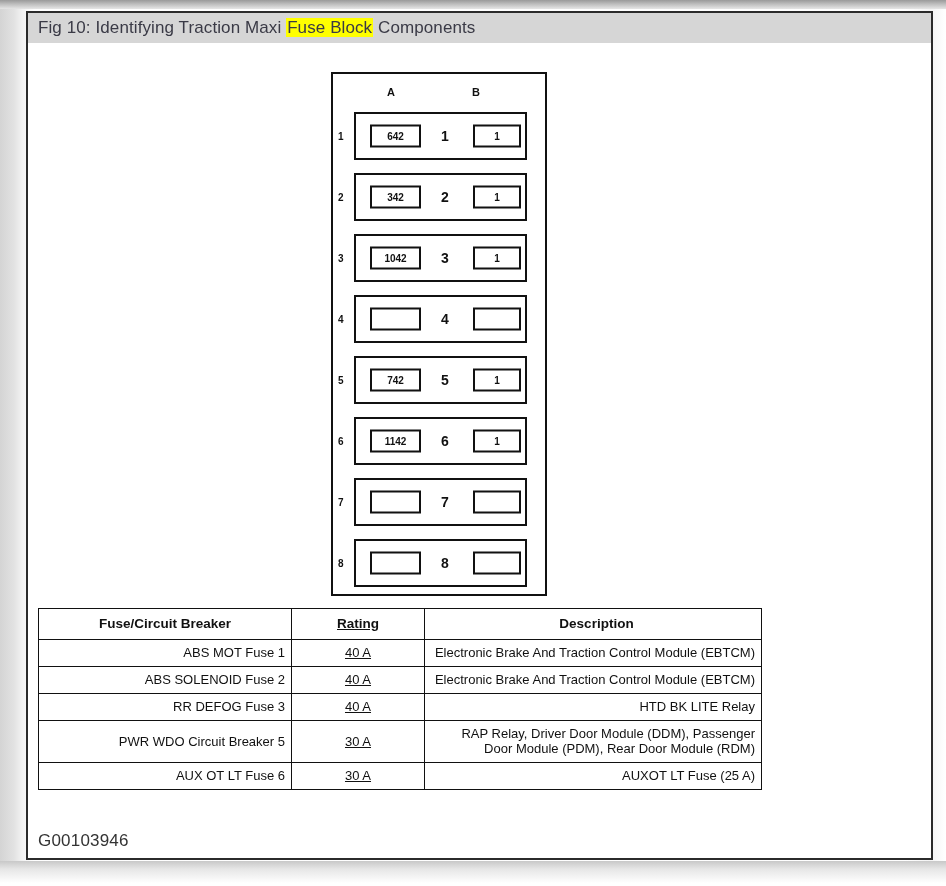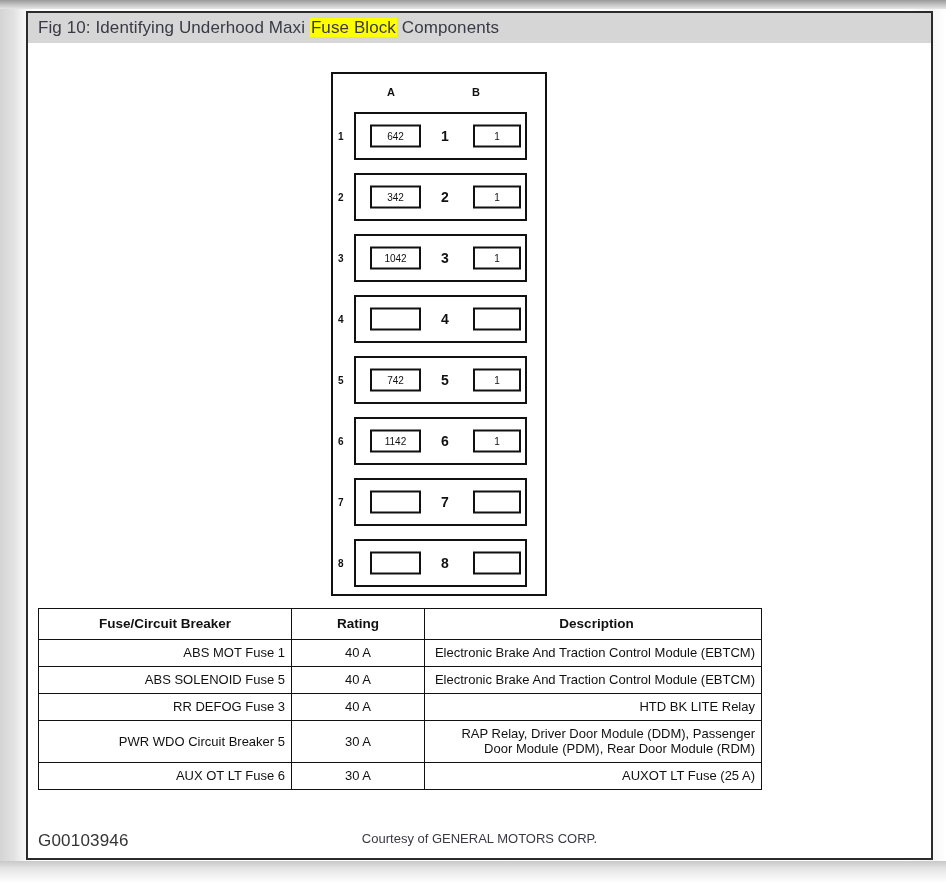--- a/index.html
+++ b/index.html
@@ -114,21 +114,21 @@
   .slot {
     position: absolute;
     top: 50%;
     transform: translateY(-50%);
     border: 2px solid #111111;
     box-sizing: border-box;
     display: flex;
     align-items: center;
     justify-content: center;
     font-size: 10px;
-    font-weight: normal;
+    font-weight: bold;
     color: #111;
     background: #ffffff;
   }
   .slot-a { left: 14px; width: 51px; height: 23px; }
   .slot-b { left: 117px; width: 48px; height: 23px; }
   .mid-num {
     position: absolute;
     left: 79px;
     top: 50%;
     transform: translateY(-50%);
@@ -155,21 +155,21 @@
     padding: 5px 6px;
     line-height: 1.22;
   }
   #spec-table thead th {
     font-weight: bold;
     text-align: center;
     font-size: 13.5px;
     height: 20px;
   }
   .c-name  { width: 240px; text-align: right; }
-  .c-rate  { width: 120px; text-align: center; }
+  .c-rate  { width: 120px; text-align: center; text-decoration: underline; }
   .c-desc  { text-align: right; padding-left: 9px; }
 
   
   #figure-id {
     position: absolute;
     left: 10px;
     top: 818px;
     font-size: 17px;
     color: #333;
     letter-spacing: 0.2px;
@@ -187,21 +187,21 @@
 </head>
 <body>
 
 <div id="backdrop"></div>
 <div id="backdrop-top"></div>
 <div id="backdrop-bottom"></div>
 
 <div id="sheet">
 
   <div id="caption-bar">
-    <div id="caption-text"><span>Fig 10: Identifying Underhood Maxi </span><span class="hl">Fuse Block</span><span> Components</span></div>
+    <div id="caption-text"><span>Fig 10: Identifying Traction Maxi </span><span class="hl">Fuse Block</span><span> Components</span></div>
   </div>
 
   <div id="fuse-block">
     <div class="col-header" id="col-a">A</div>
     <div class="col-header" id="col-b">B</div>
     <div id="fuse-rows">
         <div class="fuse-row" style="top: 38px;">
           <div class="row-num">1</div>
           <div class="slot slot-a">642</div>
           <div class="mid-num">1</div>
@@ -260,21 +260,21 @@
         <th class="c-desc" style="text-align:center;padding-left:13px;">Description</th>
       </tr>
     </thead>
     <tbody id="spec-table-body">
         <tr>
           <td class="c-name">ABS MOT Fuse 1</td>
           <td class="c-rate">40 A</td>
           <td class="c-desc">Electronic Brake And Traction Control Module (EBTCM)</td>
         </tr>
         <tr>
-          <td class="c-name">ABS SOLENOID Fuse 5</td>
+          <td class="c-name">ABS SOLENOID Fuse 2</td>
           <td class="c-rate">40 A</td>
           <td class="c-desc">Electronic Brake And Traction Control Module (EBTCM)</td>
         </tr>
         <tr>
           <td class="c-name">RR DEFOG Fuse 3</td>
           <td class="c-rate">40 A</td>
           <td class="c-desc">HTD BK LITE Relay</td>
         </tr>
         <tr>
           <td class="c-name">PWR WDO Circuit Breaker 5</td>
@@ -283,15 +283,14 @@
         </tr>
         <tr>
           <td class="c-name">AUX OT LT Fuse 6</td>
           <td class="c-rate">30 A</td>
           <td class="c-desc">AUXOT LT Fuse (25 A)</td>
         </tr>
       </tbody>
   </table>
 
   <div id="figure-id">G00103946</div>
-  <div id="courtesy">Courtesy of GENERAL MOTORS CORP.</div>
 
 </div>
 
 </body></html>

